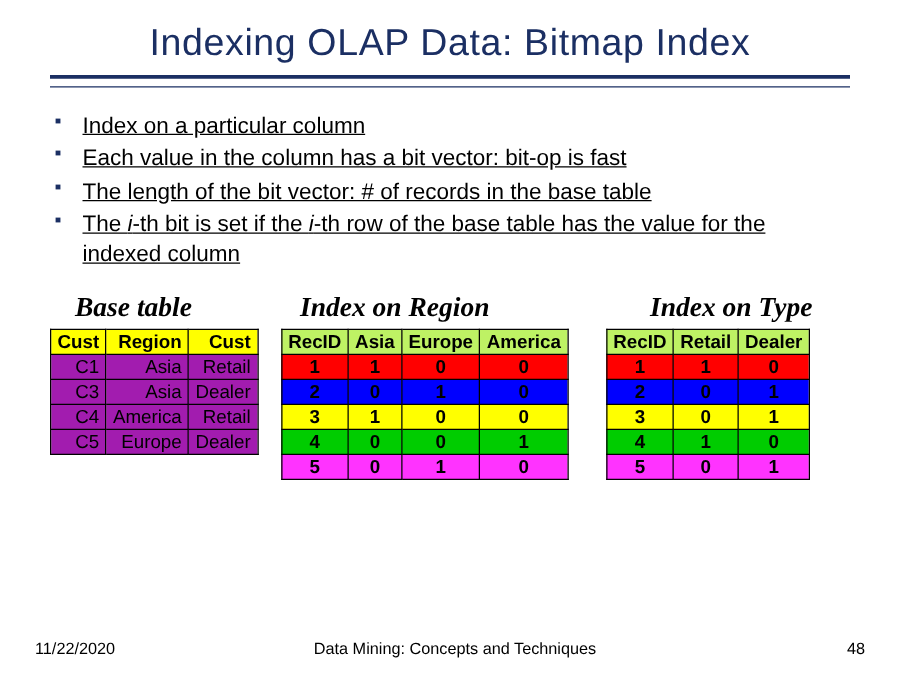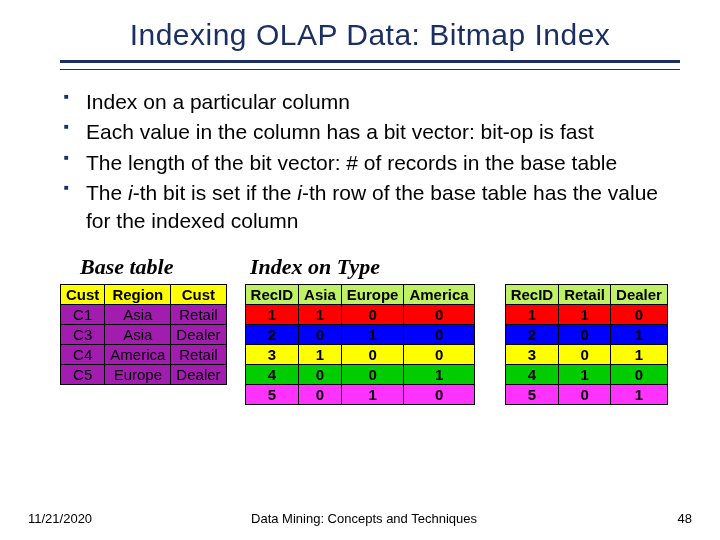--- a/index.html
+++ b/index.html
@@ -1,36 +1,36 @@
 <!DOCTYPE html>
 <html><head>
 <meta charset="utf-8">
 <style>
   * { box-sizing: border-box; margin: 0; padding: 0; }
   html, body { width: 720px; height: 540px; background: #fff; font-family: Verdana, Arial, sans-serif; color: #000; }
-  .slide { position: relative; width: 720px; height: 540px; padding: 18px 40px 0 60px; }
+  .slide { position: relative; width: 720px; height: 540px; padding: 18px 40px 0 40px; }
   .title { font-size: 30px; color: #1b2f63; text-align: center; letter-spacing: 0.5px; margin-bottom: 8px; }
   .rule  { height: 3px; background: #1b2f63; margin: 4px 0 6px 0; }
   .thin  { height: 1px; background: #1b2f63; margin-bottom: 18px; }
   ul.bullets { list-style: none; padding-left: 26px; }
-  ul.bullets li { position: relative; font-size: 21px; line-height: 1.35; margin: 2px 0; }
+  ul.bullets li { position: relative; font-size: 18px; line-height: 1.35; margin: 2px 0; text-decoration: underline; }
   ul.bullets li::before {
     content: "■"; position: absolute; left: -22px; top: 4px;
     font-size: 8px; color: #1b2f63;
   }
   .italic { font-style: italic; }
   .labels { margin-top: 18px; display: flex; font-style: italic; }
   .labels .lbl { font-family: "Times New Roman", serif; font-size: 22px; font-weight: bold; }
   .lbl1 { width: 190px; padding-left: 20px; }
   .lbl2 { width: 290px; padding-left: 10px; }
   .lbl3 { flex: 1; }
 
   .tables { display: flex; margin-top: 4px; align-items: flex-start; }
   table { border-collapse: collapse; }
-  td, th { border: 1px solid #000; font-family: Arial, sans-serif; font-size: 15px; padding: 1px 5px; text-align: center; }
+  td, th { border: 1px solid #000; font-family: Arial, sans-serif; font-size: 15px; padding: 1px 5px; text-align: right; }
   .base th { background: #ffff00; font-weight: bold; }
   .base td { background: #a21caf; }
 
   .idx th { background: #bef264; font-weight: bold; text-align: center; }
   .idx td { text-align: center; font-weight: bold; padding: 1px 10px; }
   .rg   { background: #ff0000; }
   .rb   { background: #0000ff; }
   .ry   { background: #ffff00; }
   .rgn  { background: #00cc00; }
   .rmag { background: #ff33ff; }
@@ -54,20 +54,21 @@
     <li>Index on a particular column</li>
     <li>Each value in the column has a bit vector: bit-op is fast</li>
     <li>The length of the bit vector: # of records in the base table</li>
     <li>
       <span>The </span><span class="italic">i</span><span>-th bit is set if the </span><span class="italic">i</span><span>-th row of the base table has the value for the indexed column</span>
     </li>
   </ul>
 
   <div class="labels">
     <div class="lbl lbl1">Base table</div>
+    <div class="lbl lbl2">Index on Region</div>
     <div class="lbl lbl3">Index on Type</div>
   </div>
 
   <div class="tables">
 
     <table class="base">
       <tbody>
           <tr>
         <th>Cust</th>
         <th>Region</th>
@@ -172,18 +173,18 @@
             <td>5</td>
             <td>0</td>
             <td>1</td>
           </tr>
     </tbody>
       </table>
 
   </div>
 
   <div class="footer">
-    <span>11/21/2020</span>
+    <span>11/22/2020</span>
     <span class="center">Data Mining: Concepts and Techniques</span>
     <span>48</span>
   </div>
 
 </div>
 
 </body></html>

